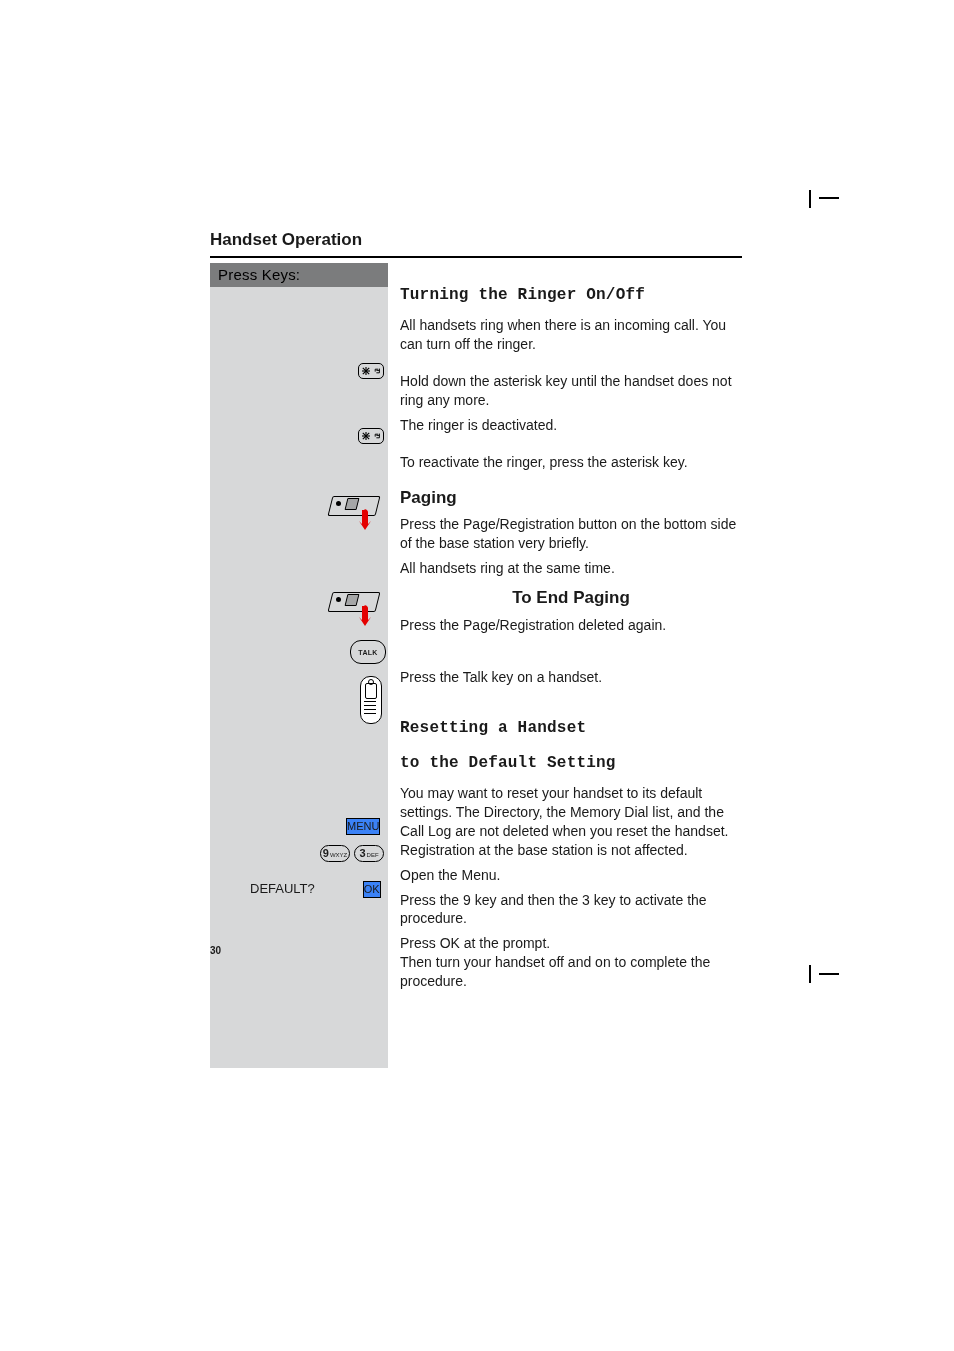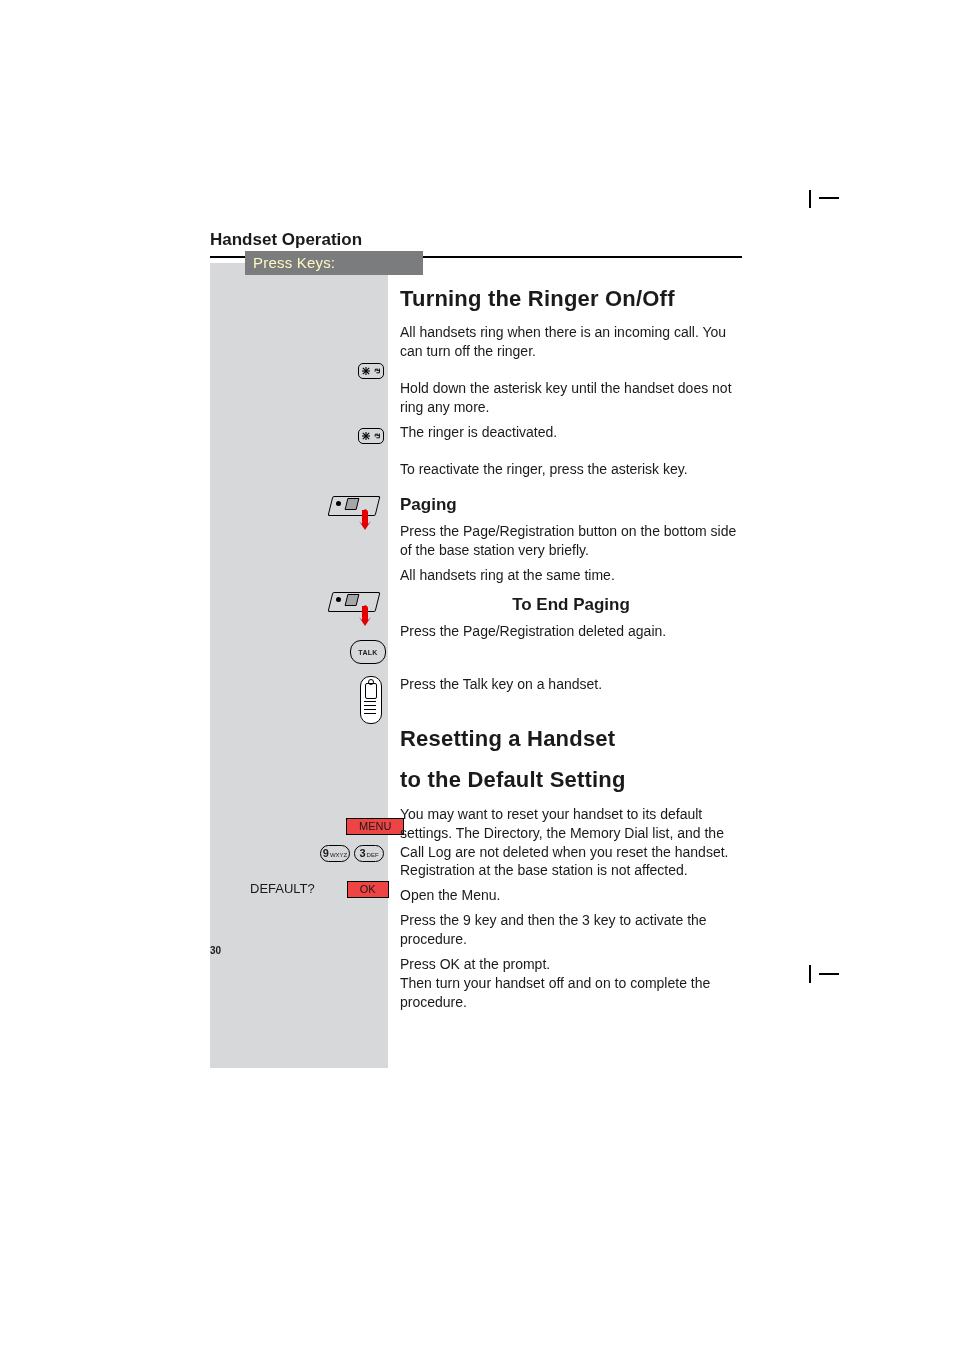--- a/index.html
+++ b/index.html
@@ -78,41 +78,40 @@
     position: absolute;
     left: 210px;
     top: 263px;
     width: 178px;
     height: 805px;
     background: #d7d8d9;
   }
   .press-keys-bar {
     position: absolute;
     left: 210px;
-    top: 251px;
+    top: 263px;
     width: 178px;
     height: 24px;
     background: #7b7c7d;
-    color: #fef9c3;
+    color: #000000;
     font-size: 15px;
     line-height: 24px;
     padding-left: 8px;
     box-sizing: border-box;
     letter-spacing: .2px;
-    margin-left: 35px;
   }
   .right-col {
     position: absolute;
     left: 400px;
     top: 286px;
     width: 342px;
   }
   .h1 {
-    font-size: 22px;
-    font-family: Liberation Sans, sans-serif;
+    font-size: 16px;
+    font-family: Liberation Mono, monospace;
     font-stretch: condensed;
     letter-spacing: .2px;
     margin: 0 0 12px 0;
     line-height: 1.15;
   }
   .h2 {
     font-size: 17px;
     font-family: "Helvetica Neue", Helvetica, Arial, sans-serif;
     font-stretch: condensed;
     margin: 16px 0 8px 0;
@@ -219,25 +218,25 @@
   .handset-icon .ear {
     position:absolute;
     left:7px; top:2px;
     width:4px;height:4px;
     border:1px solid #000;
     border-radius:50%;
   }
   
   .soft-label {
     border: 1.5px solid #000;
-    padding: 2px 12px;
+    padding: 2px 0;
     font-size: 11px;
     line-height: 1;
     display:inline-block;
-    background:#ef4444;
+    background:#3b82f6;
   }
   
   .num-key {
     display:inline-flex;
     align-items:baseline;
     justify-content:center;
     width: 30px; height: 17px;
     border: 1.5px solid #000;
     border-radius: 9px;
     font-size: 11px;
@@ -246,21 +245,21 @@
     padding-top:1px;
   }
   .num-key .sub {
     font-size:6px;
     font-weight:400;
     margin-left:1px;
   }
   .default-row {
     display:flex;
     align-items:flex-start;
-    gap: 32px;
+    gap: 48px;
   }
   .page-num {
     position: absolute;
     left: 210px;
     bottom: 232px;
     font-weight: 700;
     font-size: 10px;
   }
 </style>
 </head>

